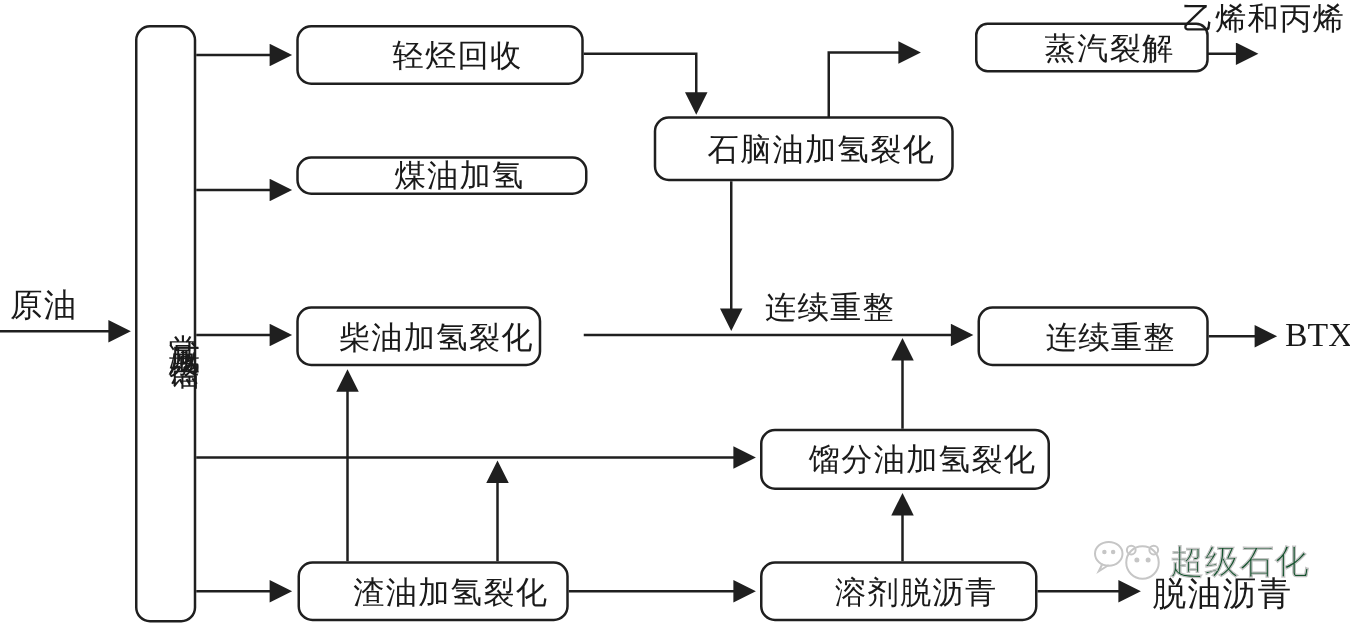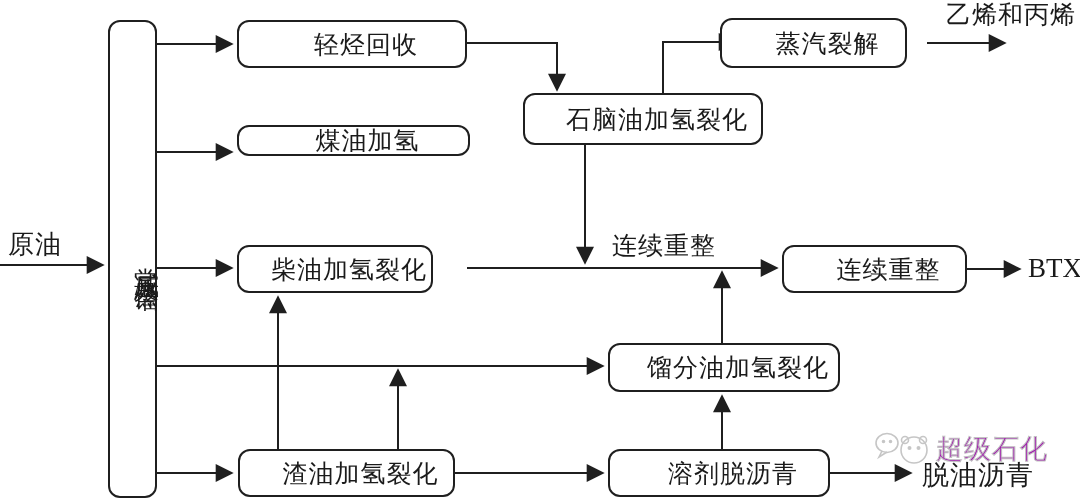--- a/index.html
+++ b/index.html
@@ -61,21 +61,21 @@
     top: 428px;
     z-index: 1;
     display: flex;
     align-items: center;
     gap: 2px;
     pointer-events: none;
   }
   .watermark .wm-text {
     font-size: 27px;
     letter-spacing: 1px;
-    color: #a21caf;
+    color: #14532d;
     -webkit-text-stroke: 1px #c2c2c2;
     white-space: nowrap;
   }
 </style>
 </head>
 <body>
 
 <div class="canvas">
 
   <svg class="wires" viewBox="0 0 1080 501" xmlns="http://www.w3.org/2000/svg">
@@ -122,21 +122,21 @@
   </div>
 
   <div class="node" style="left:238px; top:449px; width:217px; height:48px;">
     <span>渣油加氢裂化</span>
   </div>
 
   <div class="node" style="left:523px; top:93px; width:240px; height:52px;">
     <span>石脑油加氢裂化</span>
   </div>
 
-  <div class="node" style="left:720px; top:18px; width:187px; height:50px;">
+  <div class="node" style="left:780px; top:18px; width:187px; height:40px;border-radius:10px;">
     <span>蒸汽裂解</span>
   </div>
 
   <div class="node" style="left:782px; top:245px; width:185px; height:48px;">
     <span>连续重整</span>
   </div>
 
   <div class="node" style="left:608px; top:449px; width:222px; height:48px;">
     <span>溶剂脱沥青</span>
   </div>

